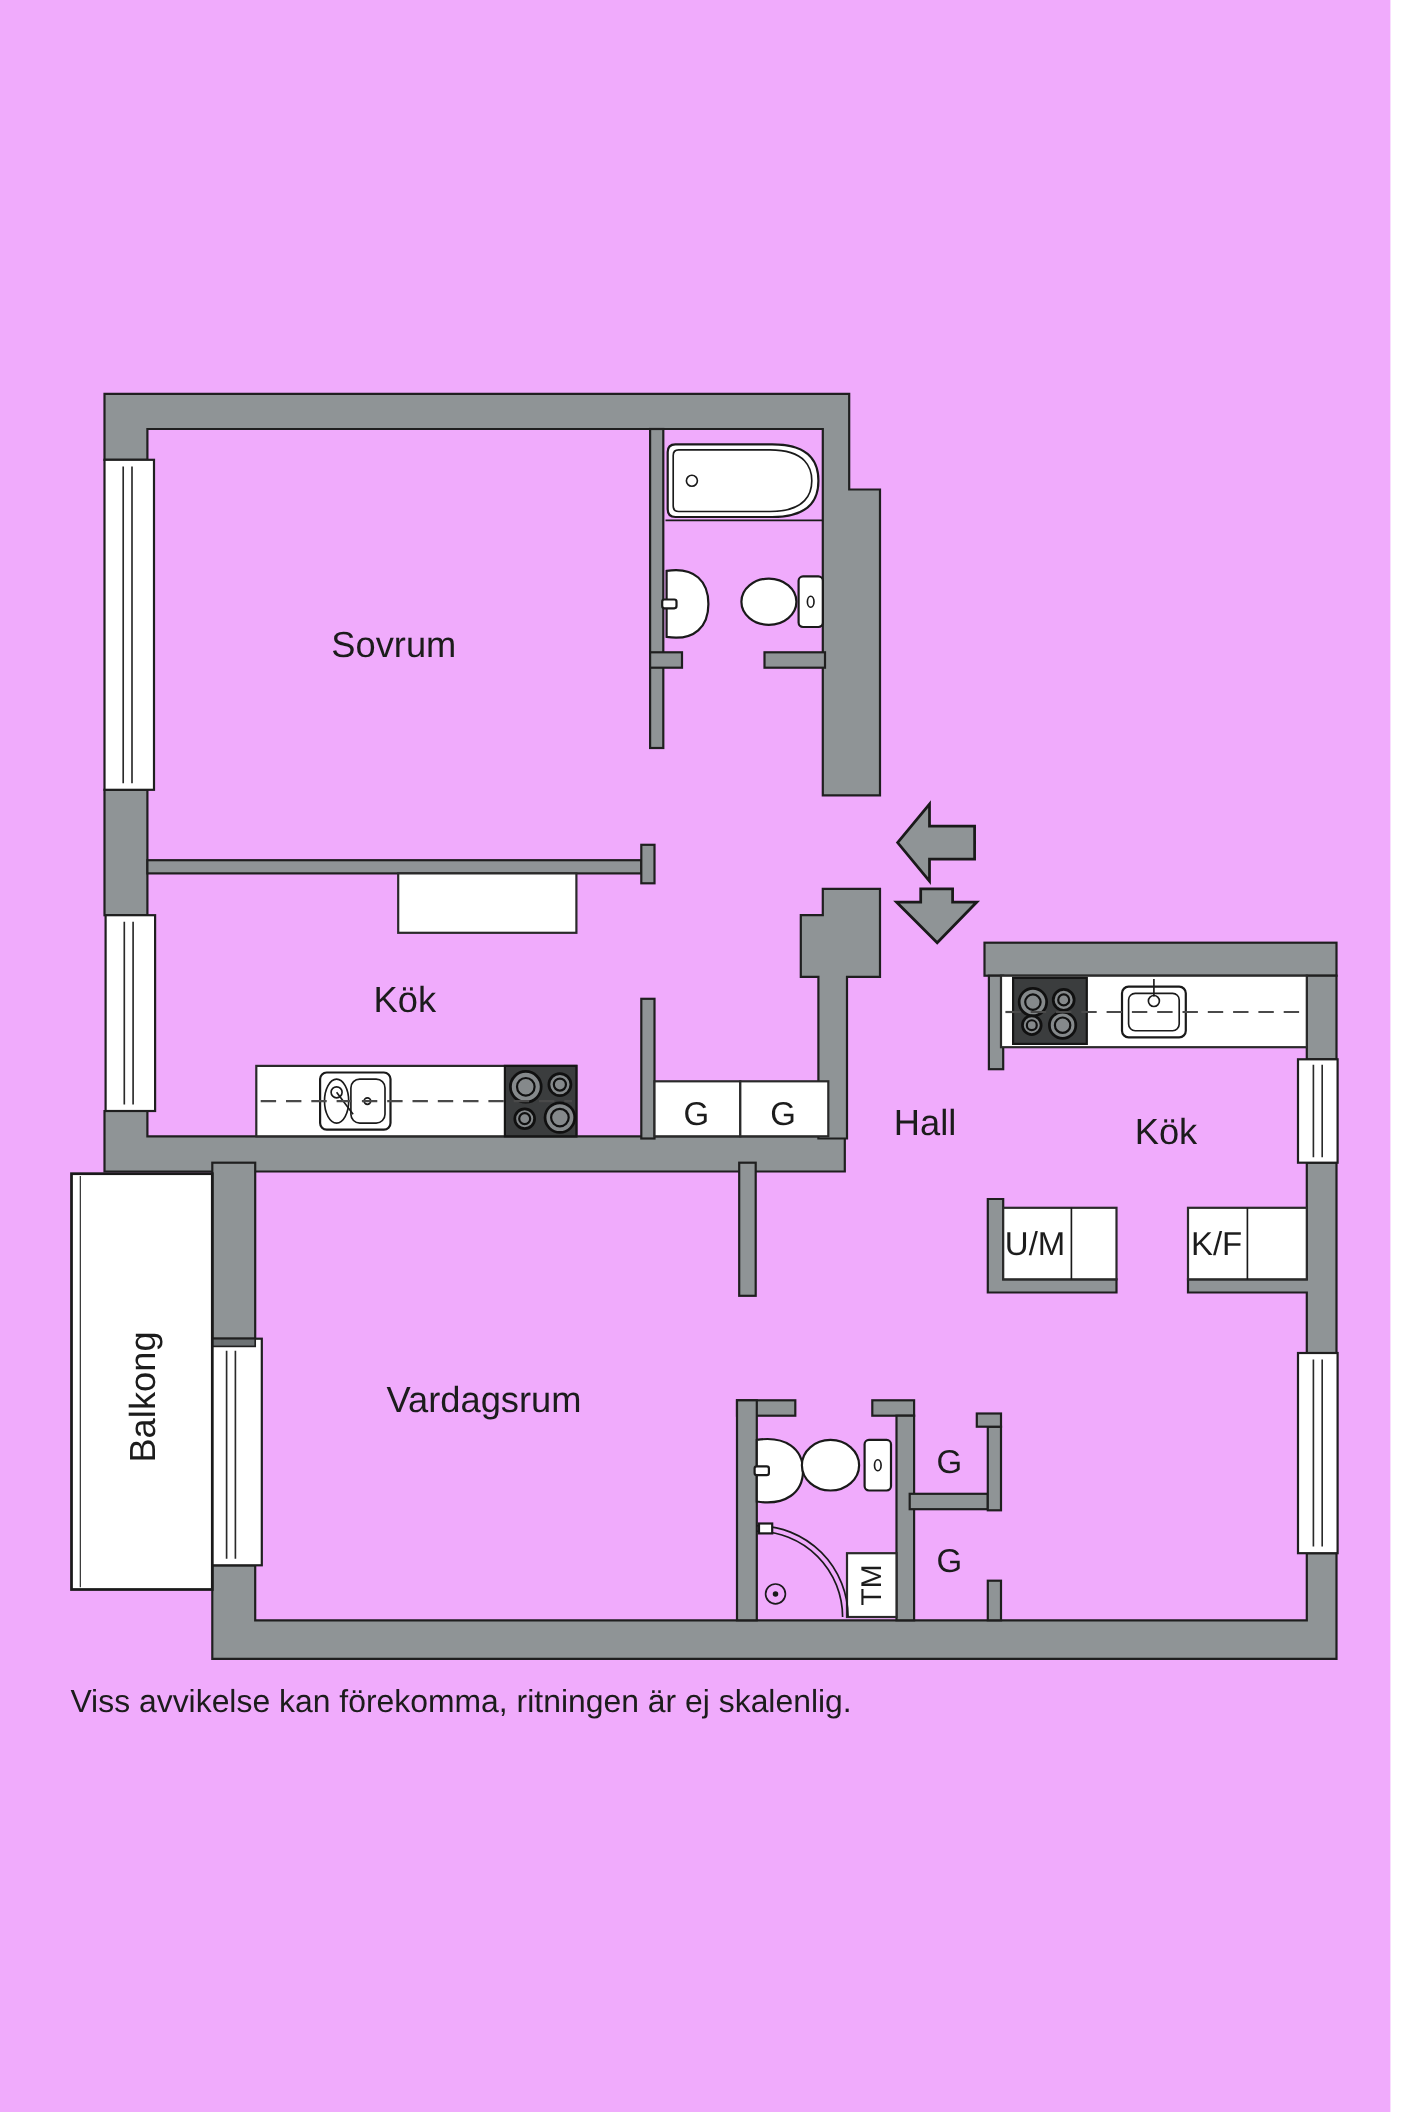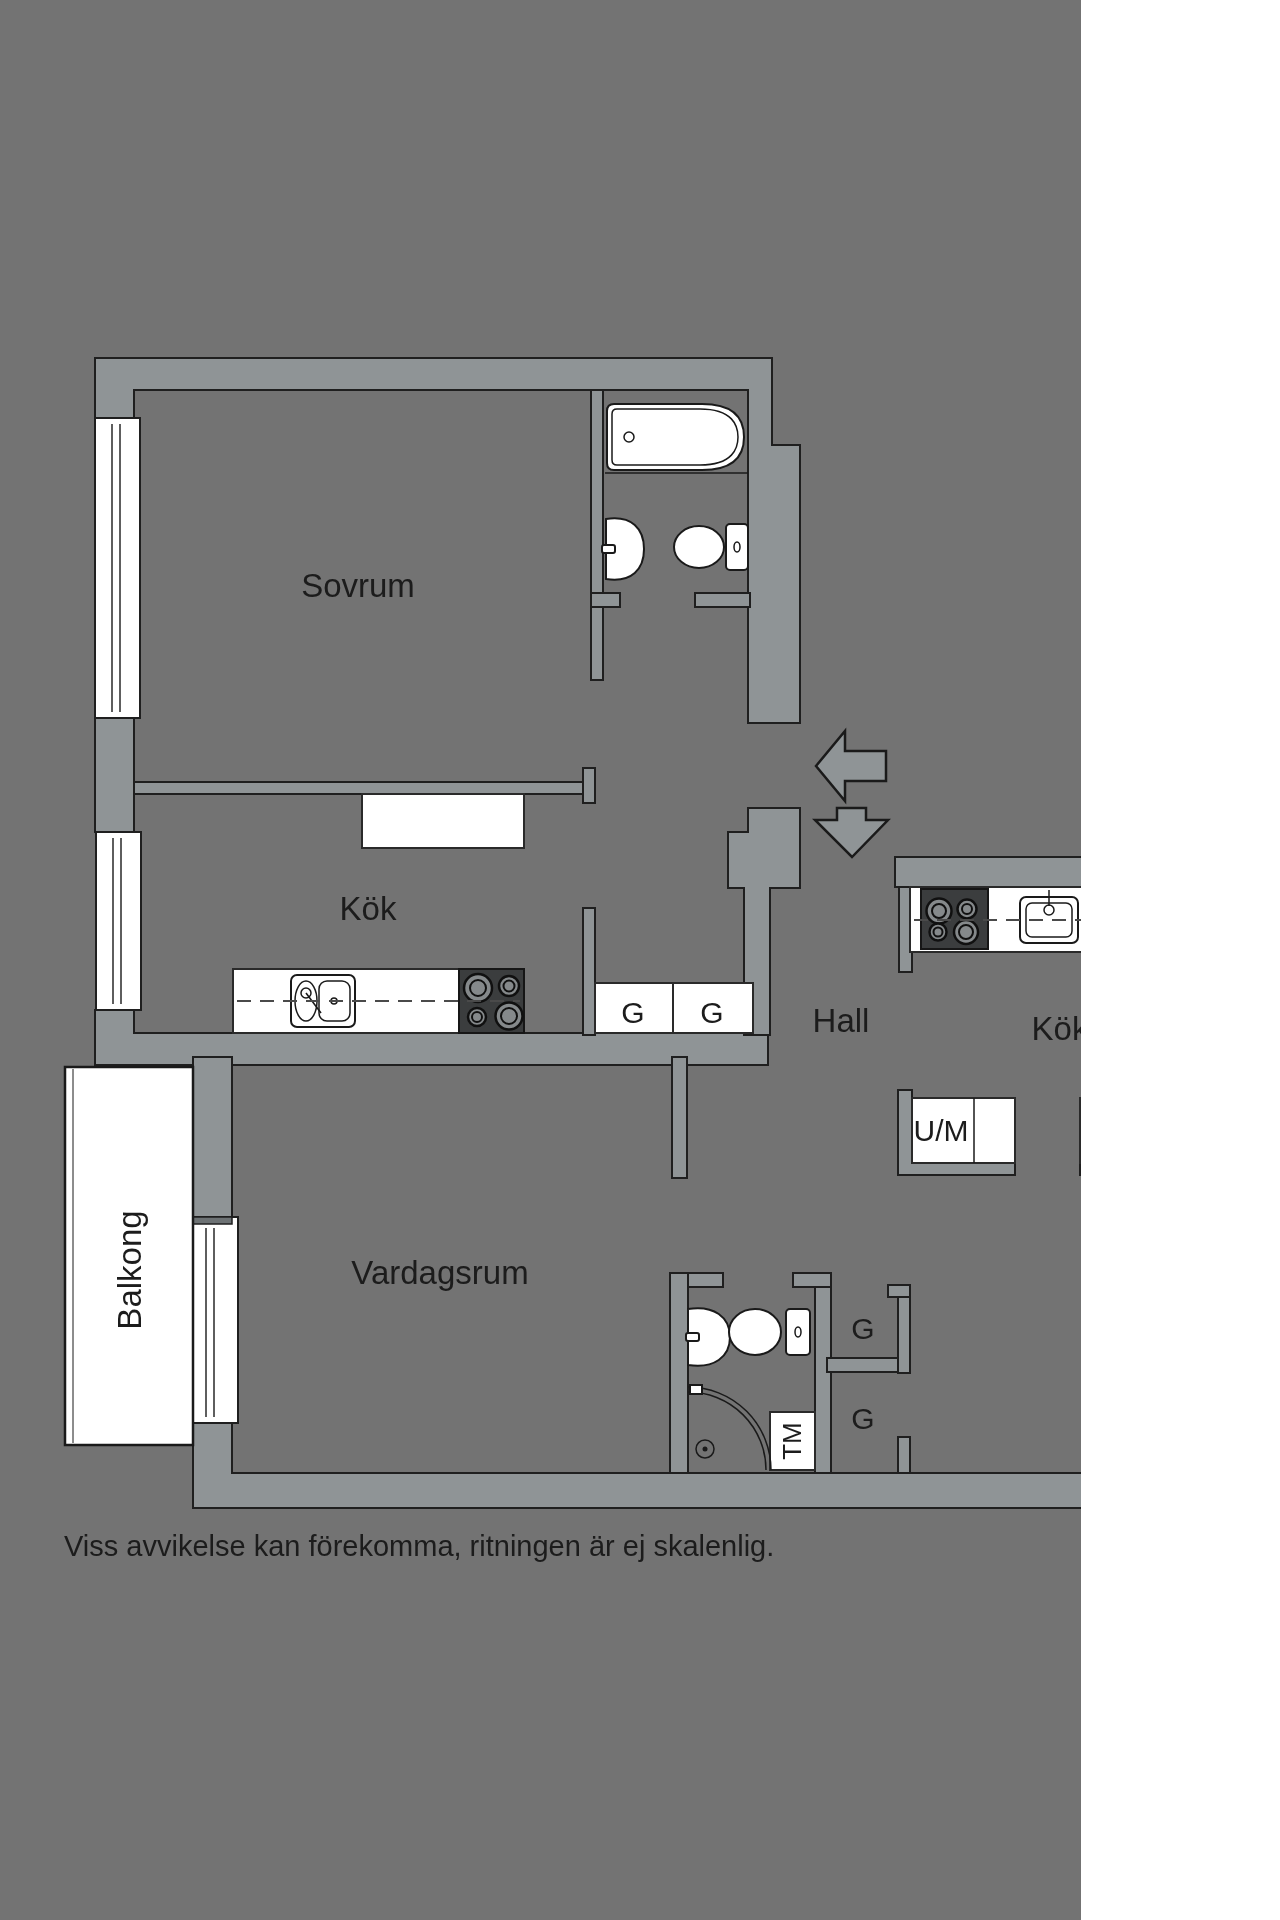--- a/index.html
+++ b/index.html
@@ -1,19 +1,19 @@
 <!DOCTYPE html>
 <html style="--wall: #8f9496; --outline: #1f1f1f; --stove: #3b3d3e; --burner: #85898b; --text: #1c1c1c;"><head>
 <meta charset="utf-8">
 <style>
   :root{
     --wall:#8f9496; --outline:#1f1f1f; --stove:#3b3d3e; --burner:#85898b; --text:#1c1c1c;
   }
   html,body{margin:0;padding:0;background:#ffffff;}
-  .page{position:relative;width:1081px;height:1920px;background:#737373;overflow:hidden;
+  .page{position:relative;width:1264px;height:1920px;background:#f0abfc;overflow:hidden;
         font-family:"Liberation Sans","DejaVu Sans",sans-serif;}
   svg text{font-family:"Liberation Sans","DejaVu Sans",sans-serif;fill:var(--text);}
   .wall{fill:var(--wall);stroke:var(--outline);stroke-width:2;}
   .win{fill:#ffffff;stroke:var(--outline);stroke-width:2;}
   .glz{fill:none;stroke:#2a2a2a;stroke-width:1.5;}
   .box{fill:#ffffff;stroke:#2a2a2a;stroke-width:2;}
   .fix{fill:#ffffff;stroke:#1a1a1a;stroke-width:2;}
   .fixline{fill:none;stroke:#1a1a1a;stroke-width:1.5;}
   .stove{fill:var(--stove);stroke:#161616;stroke-width:2;}
   .bo{fill:var(--burner);stroke:#101010;stroke-width:2.5;}

